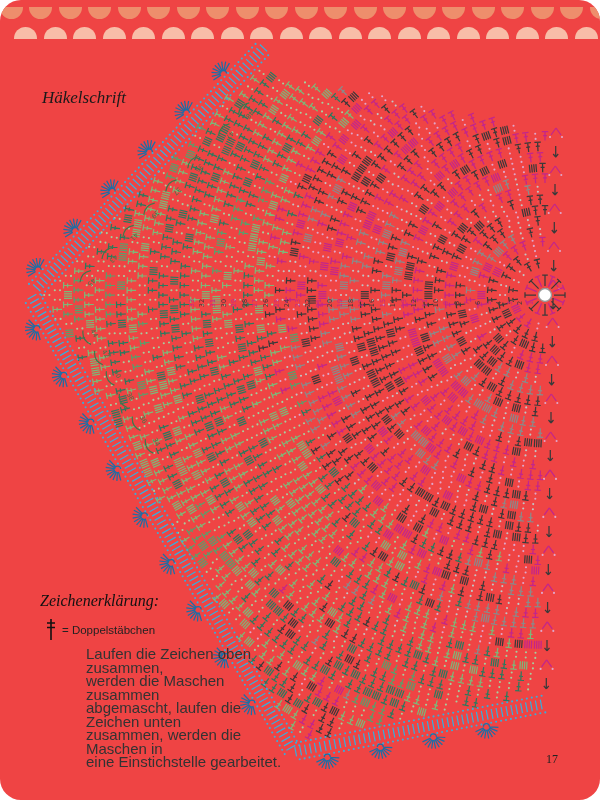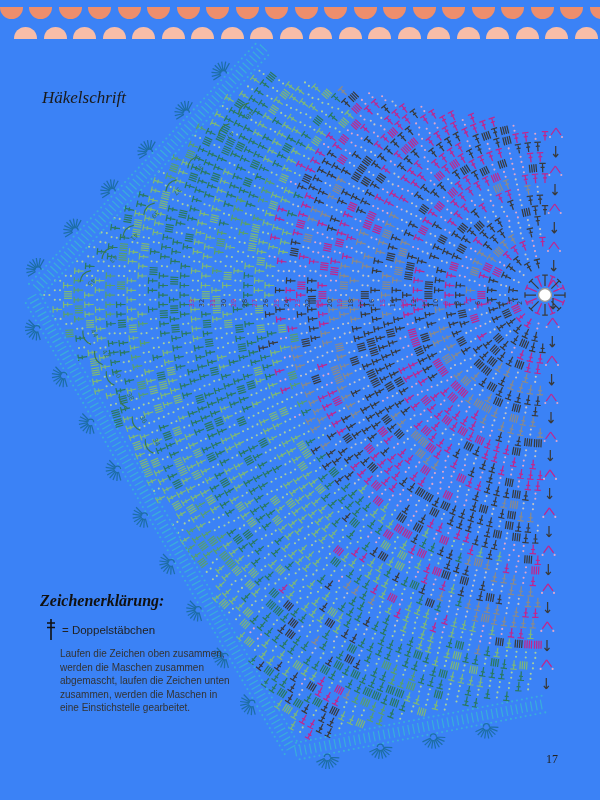--- a/index.html
+++ b/index.html
@@ -1,29 +1,29 @@
 <!DOCTYPE html>
 <html><head>
 <meta charset="utf-8">
 <style>
   html,body{margin:0;padding:0;}
-  .page{position:relative;width:600px;height:800px;background:#3b82f6;overflow:hidden;
-        font-family:"Liberation Sans",sans-serif;}
+  .page{position:relative;width:600px;height:800px;background:#ef4444;overflow:hidden;
+        font-family:"Liberation Sans",sans-serif;border-radius:21px;}
   .decor{position:absolute;top:0;left:0;width:600px;height:44px;}
   .decor span{position:absolute;}
   .page-title{position:absolute;left:42px;top:88px;font-family:"Liberation Serif",serif;
         font-style:italic;font-size:17px;color:#1a1a1a;}
   .chart-svg{position:absolute;left:0;top:0;}
   .legend{position:absolute;left:40px;top:592px;width:230px;}
-  .legend-heading{font-family:"Liberation Serif",serif;font-style:italic;font-weight:bold;
+  .legend-heading{font-family:"Liberation Serif",serif;font-style:italic;font-weight:normal;
         font-size:16px;color:#111;margin:0 0 8px 0;}
   .legend-row{display:flex;align-items:center;margin:0 0 4px 0;min-height:13px;}
   .legend-sym{width:22px;display:flex;justify-content:center;align-items:center;flex:0 0 22px;}
   .legend-label{font-size:11.5px;color:#222;}
-  .legend-note{margin:6px 0 0 20px;width:205px;font-size:10px;line-height:13.5px;color:#333;
+  .legend-note{margin:6px 0 0 46px;width:205px;font-size:15px;line-height:13.5px;color:#333;
         white-space:pre-line;}
   .page-number{position:absolute;left:546px;top:752px;font-family:"Liberation Serif",serif;
         font-size:12px;color:#222;}
   .watermark{position:absolute;right:3px;top:768px;font-size:15px;font-weight:bold;
         color:#fafafa;-webkit-text-stroke:1px #d4d4d4;letter-spacing:.5px;}
 </style>
 </head>
 <body>
 
 <div class="page">

